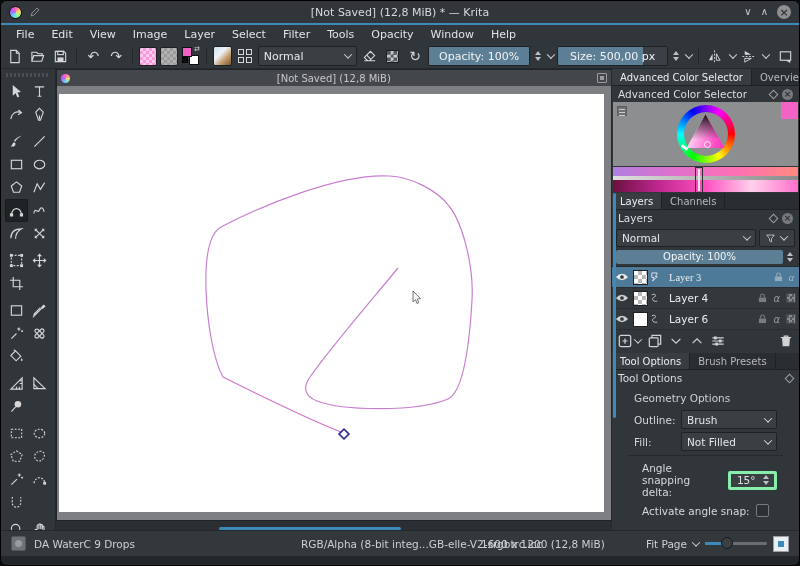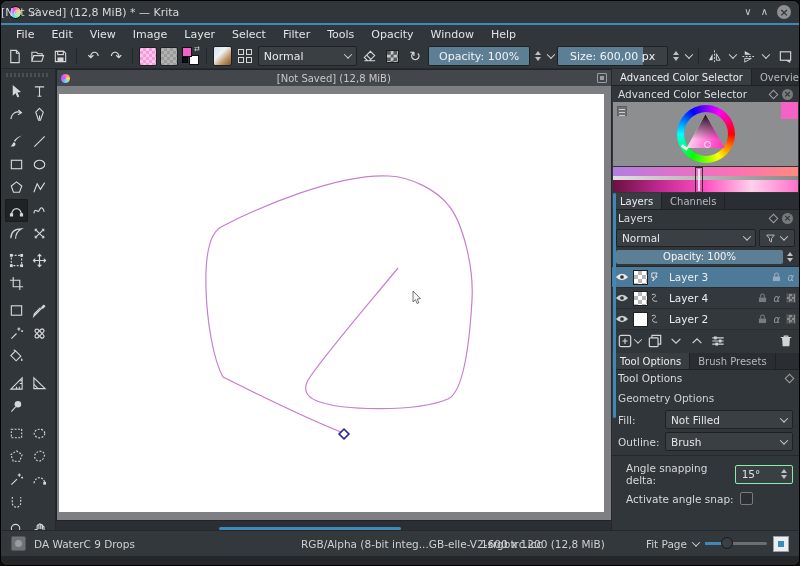--- a/index.html
+++ b/index.html
@@ -3,21 +3,21 @@
 <meta charset="utf-8">
 <style>
   * { box-sizing: border-box; margin: 0; padding: 0; }
   html,body { width:800px; height:566px; background:#0d0d0d; font-family:"DejaVu Sans","Liberation Sans",sans-serif; }
   .window { position:relative; width:800px; height:566px; background:#31363a; border:1px solid #000; border-radius:7px; overflow:hidden; color:#dfe0e1; font-size:11px; }
 
   
   .titlebar { height:24px; background:#31363a; border-bottom:2px solid #3d89b9; display:flex; align-items:center; padding:0 8px; position:relative; }
   .krita-logo { width:13px; height:13px; border-radius:50%; background:conic-gradient(#ff5fc8,#ffd75f,#8cff8c,#5fd7ff,#b45fff,#ff5fc8); border:1px solid #111; }
   .pin-ico { width:10px; height:10px; margin-left:8px; }
-  .tb-title { position:absolute; left:0; right:0; color:#d8d9da; font-size:11px; pointer-events:none; }
+  .tb-title { position:absolute; left:0; right:0; text-align:center; color:#d8d9da; font-size:11px; pointer-events:none; }
   .winctl { margin-left:auto; display:flex; align-items:center; gap:9px; z-index:2; }
   .winbtn { color:#c9cacb; font-size:10px; line-height:1; cursor:default; }
   .winbtn.close { width:14px; height:14px; border-radius:50%; background:#8d8f91; color:#31363a; display:flex; align-items:center; justify-content:center; font-size:11px; font-weight:bold; }
 
   
   .menubar { height:19px; display:flex; align-items:center; gap:17px; padding:0 15px; background:#31363a; font-size:11px; color:#e2e3e4; }
   .menubar span { cursor:default; }
 
   
   .toolbar { height:25px; display:flex; align-items:center; gap:3px; padding:0 4px; background:#31363a; border-bottom:1px solid #26292c; }
@@ -105,49 +105,49 @@
   .strip-handle::before { content:""; position:absolute; left:2px; right:2px; top:1px; bottom:1px; border:1px solid #e8e8e8; }
 
   .blend-row { display:flex; gap:3px; padding:3px 4px; }
   .combo-blend { flex:1; height:18px; }
   .filter-btn { width:36px; height:18px; }
   .funnel { width:11px; height:11px; }
   .op-row { display:flex; align-items:center; padding:0 4px 2px; gap:2px; }
   .op-bar { position:relative; flex:1; height:14px; background:#5d7f95; border-radius:2px; text-align:center; color:#f4f5f6; font-size:10px; line-height:14px; }
   .layer-list { border-top:1px solid #26292c; }
   .layer-row { height:21px; display:flex; align-items:center; gap:4px; padding:0 3px; border-bottom:1px solid #2a2e32; background:#33383c; }
-  .layer-row.sel { background:#4d7a99; }
+  .layer-row.sel { background:#4d7a99;font-family:Liberation Serif, serif; }
   .eye { width:14px; height:10px; }
   .thumb { width:15px; height:15px; border:1px solid #1e2124; }
   .thumb.checker { background:conic-gradient(#b8b8b8 25%,#ffffff 0 50%,#b8b8b8 0 75%,#ffffff 0); background-size:8px 8px; }
   .thumb.white { background:#fff; }
   .vbadge { width:9px; height:10px; margin-left:-2px; }
   .lname { flex:1; font-size:10.5px; color:#eceded; padding-left:6px; }
   .lock-ico { width:9px; height:10px; opacity:.45; }
   .alpha { font-size:10px; color:#e8e9ea; opacity:.55; font-style:italic; padding:0 2px; }
   .inherit { width:10px; height:10px; opacity:.55; background:conic-gradient(#cfcfcf 25%,#6f6f6f 0 50%,#cfcfcf 0 75%,#6f6f6f 0); background-size:5px 5px; border:1px solid #555; }
   .layers-toolbar { display:flex; align-items:center; gap:7px; padding:4px 6px 5px; }
   .ltb { display:flex; align-items:center; justify-content:center; }
   .ltb svg { width:14px; height:14px; }
   .ltb svg * { stroke:#d2d3d4; fill:none; stroke-width:1.4; }
   .ltb svg .f { fill:#d2d3d4; stroke:none; }
   .trash { margin-left:auto; }
 
-  .to-body { padding:2px 6px; }
+  .to-body { padding:2px 22px; }
   .sec-head { color:#cfd0d2; padding:4px 0 3px; }
   .form-row { display:flex; align-items:center; gap:5px; margin:3px 0; }
   .form-row .flabel { width:42px; color:#d7d8d9; }
   .form-row .combo { flex:1; height:19px; }
   .chk-row { display:flex; align-items:center; gap:6px; margin:6px 0 5px; }
   .checkbox { width:13px; height:13px; border:1px solid #787c80; border-radius:2px; background:#2c3034; position:relative; }
   .checkbox.on::after { content:""; position:absolute; inset:2px; background:#3daee9; border-radius:1px; }
   .divider { height:1px; background:#26292c; margin:4px -6px; }
   .angle-row { display:flex; align-items:center; gap:6px; margin:6px 0; padding-left:8px; }
   .angle-row .alabel { color:#d7d8d9; }
-  .spinbox { width:64px; height:19px; background:#3a3f44; border:1px solid #86efac; border-radius:2px; display:flex; align-items:center; padding:0 3px 0 6px; }
+  .spinbox { width:64px; height:19px; background:#3a3f44; border:3px solid #86efac; border-radius:2px; display:flex; align-items:center; padding:0 3px 0 6px; }
   .spinbox .val { flex:1; }
 
   
   .statusbar { position:absolute; left:0; right:0; bottom:9px; height:26px; background:#33383c; border-top:1px solid #26292c; display:flex; align-items:center; padding:0 10px; font-size:10.5px; color:#cfd0d1; }
   .sb-brushico { width:15px; height:15px; border:1px solid #55585b; border-radius:2px; background:#6f7276; margin-right:8px; position:relative; }
   .sb-brushico::after { content:""; position:absolute; inset:3px; border-radius:50%; background:#9success0; background:#9a9da0; }
   .sb-profile { position:absolute; left:300px; }
   .sb-size { position:absolute; left:480px; }
   .sb-zoom { margin-left:auto; display:flex; align-items:center; gap:6px; }
   .zslider { position:relative; width:62px; height:3px; background:#6a6e72; border-radius:2px; }
@@ -257,21 +257,21 @@
       <div class="fill" style="width:100%"></div>
       <span>Opacity: 100%</span>
     </div>
     <div class="spin">
         <i class="up"></i>
         <i class="dn"></i>
       </div>
     <span class="chev mini-chev"></span>
     <div class="slider" style="width:118px">
       <div class="fill" style="width:78%"></div>
-      <span>Size: 600,00 px</span>
+      <span>Size: 500,00 px</span>
     </div>
     <div class="spin">
         <i class="up"></i>
         <i class="dn"></i>
       </div>
     <span class="chev mini-chev"></span>
     <div class="sep"></div>
     <div class="tbbtn">
         <svg viewBox="0 0 16 16">
           <path d="M8 1.5 V14.5" stroke="#d6d7d8" stroke-width="1" stroke-dasharray="2 1.5"></path>
@@ -650,21 +650,21 @@
         </div>
         <div class="layer-row">
           <svg class="eye" viewBox="0 0 16 10">
               <path d="M1 5 Q8 -2.5 15 5 Q8 12.5 1 5 Z" fill="#cfd0d1"></path>
               <circle cx="8" cy="5" r="2.1" fill="#2e3236"></circle>
             </svg>
           <span class="thumb white"></span>
           <svg class="vbadge" viewBox="0 0 10 11">
               <path d="M2 2 C6 0 8 3 4 5 C1 7 4 10 8 9" fill="none" stroke="#cfd0d1" stroke-width="1"></path>
             </svg>
-          <span class="lname">Layer 2</span>
+          <span class="lname">Layer 6</span>
           <svg class="lock-ico" viewBox="0 0 10 11">
               <rect x="1" y="5" width="8" height="5" fill="#cfd0d1"></rect>
               <path d="M3 5 V3 a2 2 0 0 1 4 0 V5" fill="none" stroke="#cfd0d1" stroke-width="1.2"></path>
             </svg>
           <span class="alpha">α</span>
           <span class="inherit"></span>
         </div>
       </div>
 
       <div class="layers-toolbar">
@@ -715,30 +715,30 @@
       <div class="docker-head">
         <span>Tool Options</span>
         <span class="dk-ico">
             <span class="float-ico"></span>
           </span>
       </div>
 
       <div class="to-body">
         <div class="sec-head">Geometry Options</div>
         <div class="form-row">
+          <span class="flabel">Outline:</span>
+          <div class="combo">
+            <span class="lbl">Brush</span>
+            <span class="chev"></span>
+          </div>
+        </div>
+        <div class="form-row">
           <span class="flabel">Fill:</span>
           <div class="combo">
             <span class="lbl">Not Filled</span>
-            <span class="chev"></span>
-          </div>
-        </div>
-        <div class="form-row">
-          <span class="flabel">Outline:</span>
-          <div class="combo">
-            <span class="lbl">Brush</span>
             <span class="chev"></span>
           </div>
         </div>
         <div class="divider"></div>
         <div class="angle-row">
           <span class="alabel">Angle snapping delta:</span>
           <div class="spinbox">
             <span class="val">15°</span>
             <span class="spin" style="height:15px">
                 <i class="up"></i>

